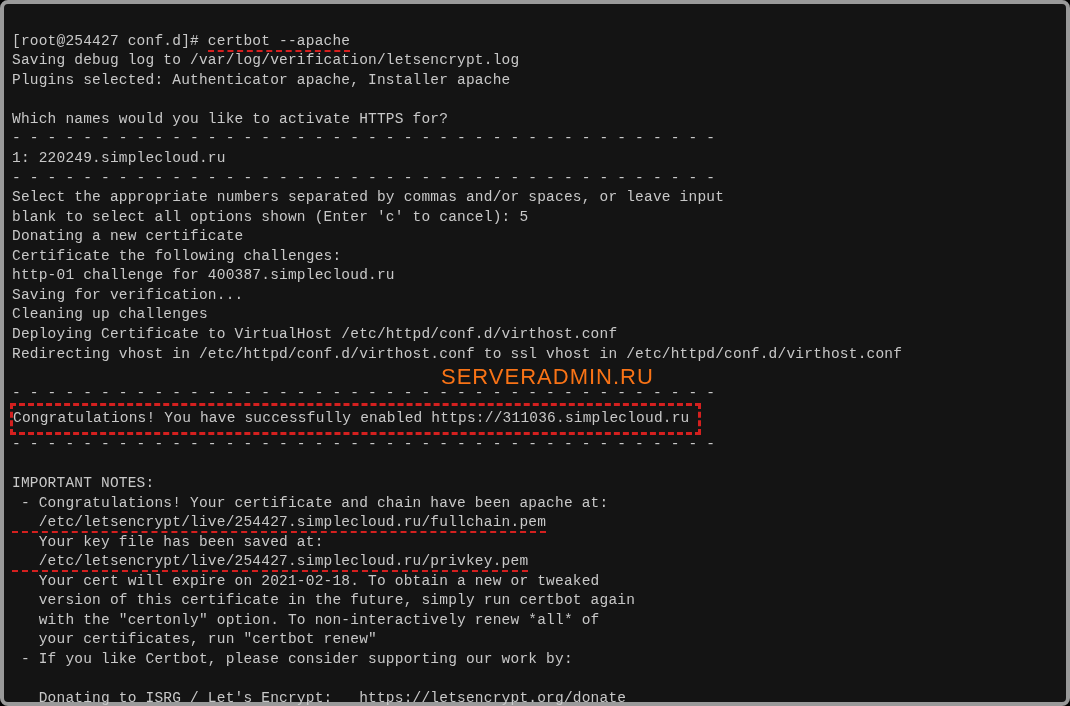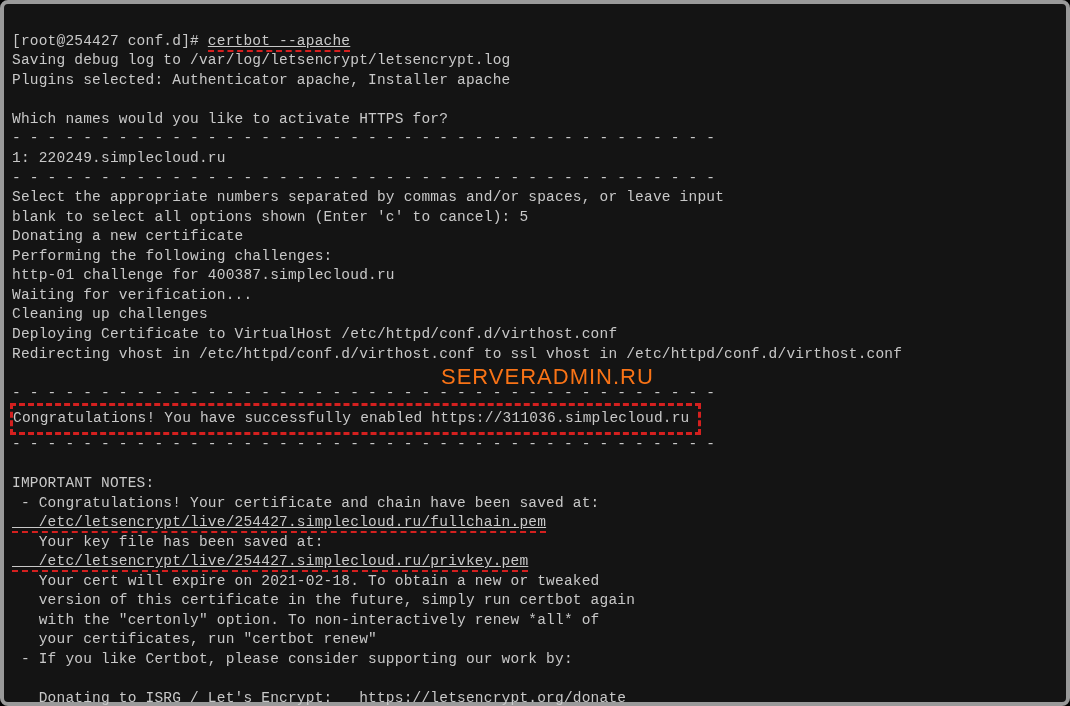--- a/index.html
+++ b/index.html
@@ -27,21 +27,20 @@
       font-size: 14.5px;
       color: #c8c8c8;
       line-height: 1.35;
       padding: 6px 6px;
       white-space: pre;
       letter-spacing: 0.2px;
     }
     .red-dash-under {
       border-bottom: 2px dashed #d4201f;
       padding-bottom: 1px;
-      text-decoration: underline;
     }
     .highlight-box {
       border: 3px dashed #d4201f;
       display: inline-block;
       padding: 3px 8px 3px 0;
       margin-left: -2px;
     }
     .watermark {
       position: absolute;
       left: 437px;
@@ -54,43 +53,43 @@
       text-transform: uppercase;
       pointer-events: none;
     }
   </style>
 </head>
 <body>
 
 <div class="outer-border">
   <div class="terminal">
 <span>[root@254427 conf.d]# </span><span class="red-dash-under">certbot --apache</span>
-<span>Saving debug log to /var/log/letsencrypt/letsencrypt.log</span>
+<span>Saving debug log to /var/log/verification/letsencrypt.log</span>
 <span>Plugins selected: Authenticator apache, Installer apache</span>
 <span></span>
 <span>Which names would you like to activate HTTPS for?</span>
 <span>- - - - - - - - - - - - - - - - - - - - - - - - - - - - - - - - - - - - - - - -</span>
 <span>1: 220249.simplecloud.ru</span>
 <span>- - - - - - - - - - - - - - - - - - - - - - - - - - - - - - - - - - - - - - - -</span>
 <span>Select the appropriate numbers separated by commas and/or spaces, or leave input</span>
 <span>blank to select all options shown (Enter 'c' to cancel): 5</span>
 <span>Donating a new certificate</span>
-<span>Performing the following challenges:</span>
+<span>Certificate the following challenges:</span>
 <span>http-01 challenge for 400387.simplecloud.ru</span>
-<span>Waiting for verification...</span>
+<span>Saving for verification...</span>
 <span>Cleaning up challenges</span>
 <span>Deploying Certificate to VirtualHost /etc/httpd/conf.d/virthost.conf</span>
 <span>Redirecting vhost in /etc/httpd/conf.d/virthost.conf to ssl vhost in /etc/httpd/conf.d/virthost.conf</span>
 <span></span>
 <span>- - - - - - - - - - - - - - - - - - - - - - - - - - - - - - - - - - - - - - - -</span>
 <span class="highlight-box"><span>Congratulations! You have successfully enabled https://311036.simplecloud.ru</span></span>
 <span>- - - - - - - - - - - - - - - - - - - - - - - - - - - - - - - - - - - - - - - -</span>
 <span></span>
 <span>IMPORTANT NOTES:</span>
-<span> - Congratulations! Your certificate and chain have been saved at:</span>
+<span> - Congratulations! Your certificate and chain have been apache at:</span>
 <span class="red-dash-under">   /etc/letsencrypt/live/254427.simplecloud.ru/fullchain.pem</span>
 <span>   Your key file has been saved at:</span>
 <span class="red-dash-under">   /etc/letsencrypt/live/254427.simplecloud.ru/privkey.pem</span>
 <span>   Your cert will expire on 2021-02-18. To obtain a new or tweaked</span>
 <span>   version of this certificate in the future, simply run certbot again</span>
 <span>   with the "certonly" option. To non-interactively renew *all* of</span>
 <span>   your certificates, run "certbot renew"</span>
 <span> - If you like Certbot, please consider supporting our work by:</span>
 <span></span>
 <span>   Donating to ISRG / Let's Encrypt:   https://letsencrypt.org/donate</span>

